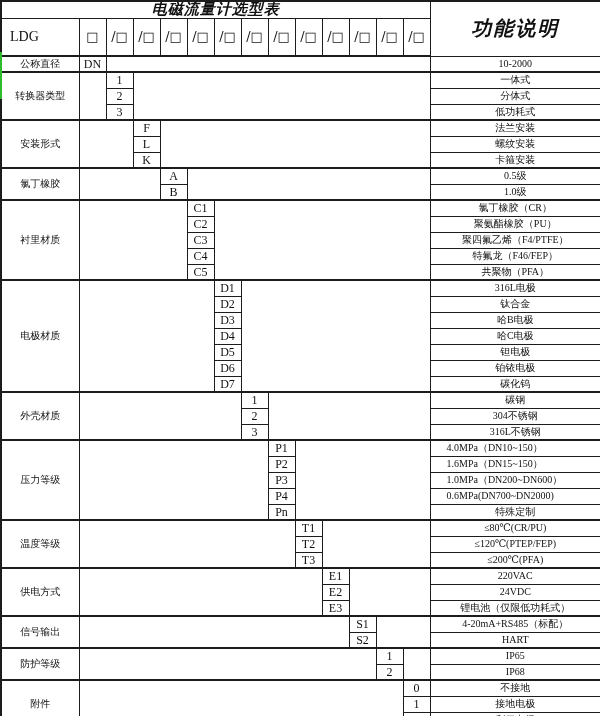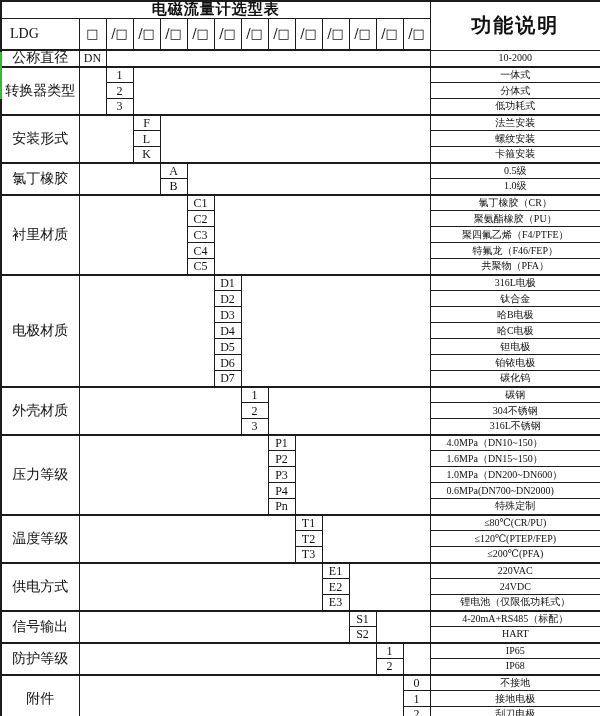--- a/index.html
+++ b/index.html
@@ -14,27 +14,27 @@
     position:absolute;left:0;top:0;
   }
   td{
     border:1px solid #1c1c1c;
     padding:0;margin:0;
     text-align:center;vertical-align:middle;
     font-size:14px;line-height:1.05;
     overflow:hidden;white-space:nowrap;
   }
   tr{height:16px;}
-  tr.h-title{height:15px;}
-  tr.h-model{height:32px;}
+  tr.h-title{height:15px;font-style:italic;}
+  tr.h-model{height:38px;}
   td.title-cell{font-size:15px;font-weight:bold;letter-spacing:1px;}
   td.fn-head{font-size:20px;font-weight:bold;letter-spacing:2px;}
   td.model{text-align:left;padding-left:8px;font-size:14px;}
   td.box{font-size:13px;font-family:"DejaVu Serif",serif;}
-  td.lab{font-size:14px;}
+  td.lab{font-size:10px;}
   td.code{font-size:12px;}
   td.desc{font-size:10px;}
   td.desc.left{text-align:left;padding-left:16px;}
   td.be{border-bottom-width:2px;}
   #artifact{
     position:absolute;left:0;top:52px;width:2px;height:47px;
     z-index:3;
   }
 </style>
 </head>

